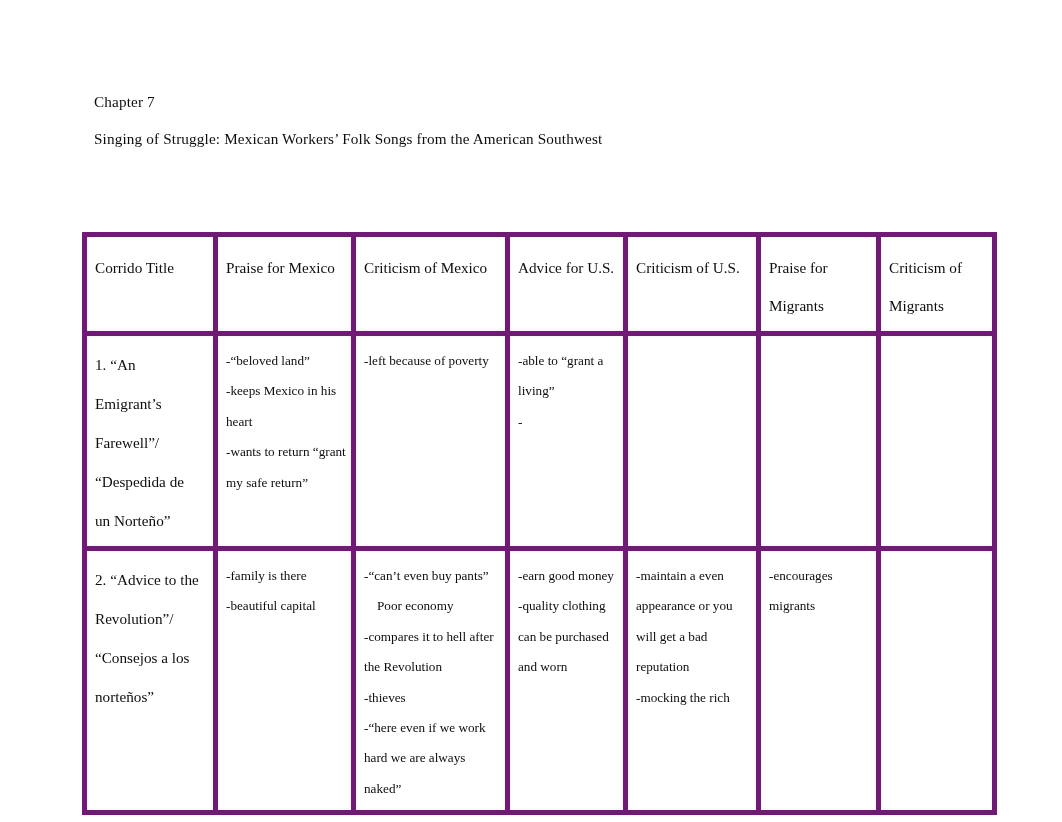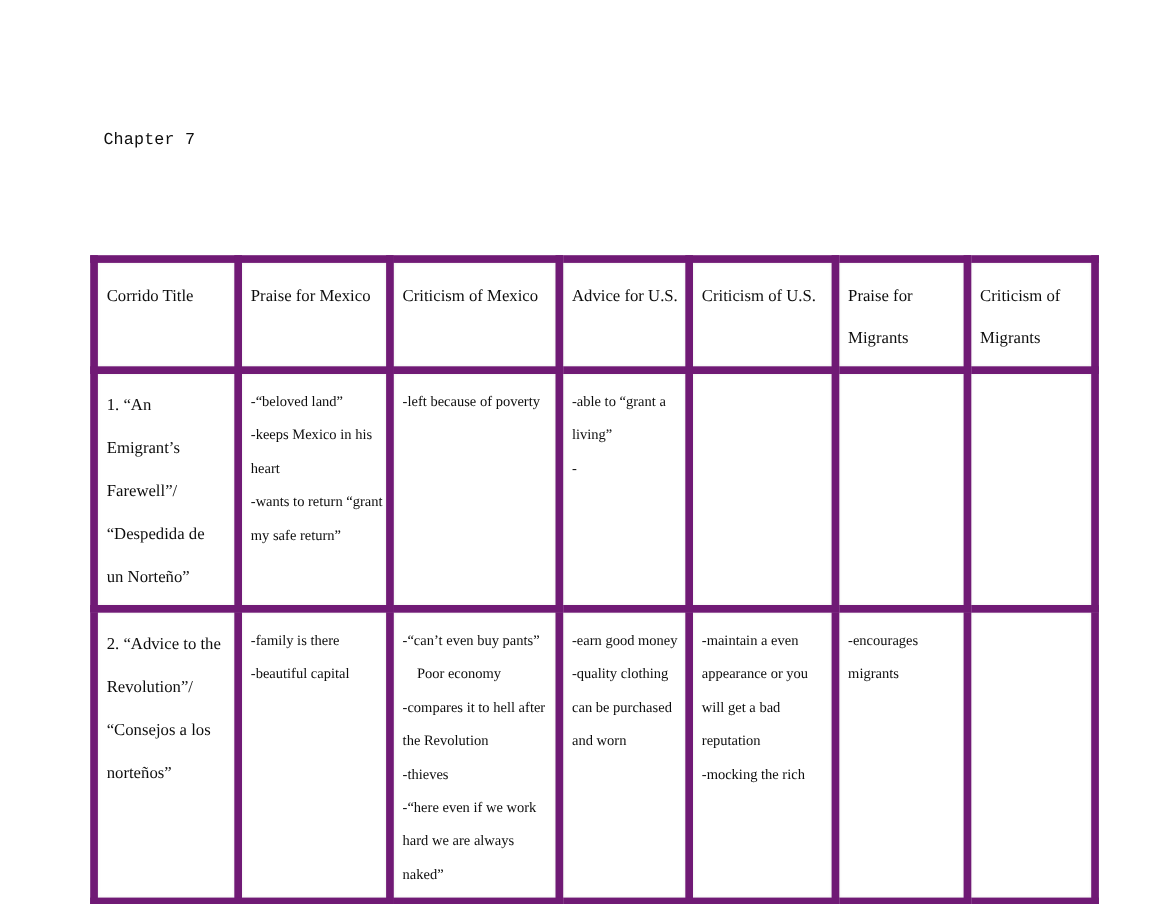--- a/index.html
+++ b/index.html
@@ -15,44 +15,43 @@
     font-family: "Liberation Serif", "DejaVu Serif", serif;
     color: #0d0d0d;
     overflow: hidden;
     -webkit-font-smoothing: antialiased;
   }
 
   
   .doc-headings {
     position: absolute;
     left: 94px;
-    top: 109px;
+    top: 84px;
     width: 820px;
-    font-family: Liberation Mono, monospace;
   }
   .doc-headings .hline {
     font-size: 15.2px;
     line-height: 36.5px;
     white-space: nowrap;
     letter-spacing: 0.01em;
   }
 
   
   .sa-table {
     position: absolute;
     left: 82px;
     top: 232px;
     width: 910px;
     border-collapse: collapse;
     table-layout: fixed;
   }
   .sa-table td {
     vertical-align: top;
     padding: 0;
-    border: 7px solid #701a75;
+    border: 5px solid #701a75;
     box-shadow: 0 0 2.5px 0.5px #f0f0f0 inset;
     background: #ffffff;
   }
 
   
   .c0 { width: 131px; }
   .c1 { width: 138px; }
   .c2 { width: 154px; }
   .c3 { width: 118px; }
   .c4 { width: 133px; }
@@ -90,20 +89,21 @@
   
   .r-head td { height: 68px; }
   .r-one   td { height: 170px; }
   .r-two   td { height: 235px; }
 </style>
 </head>
 <body>
 
 <div class="doc-headings">
   <div class="hline">Chapter 7</div>
+  <div class="hline">Singing of Struggle: Mexican Workers’ Folk Songs from the American Southwest</div>
 </div>
 
 <table class="sa-table">
   <colgroup>
     <col class="c0">
       <col class="c1">
       <col class="c2">
       <col class="c3">
       <col class="c4">
       <col class="c5">

